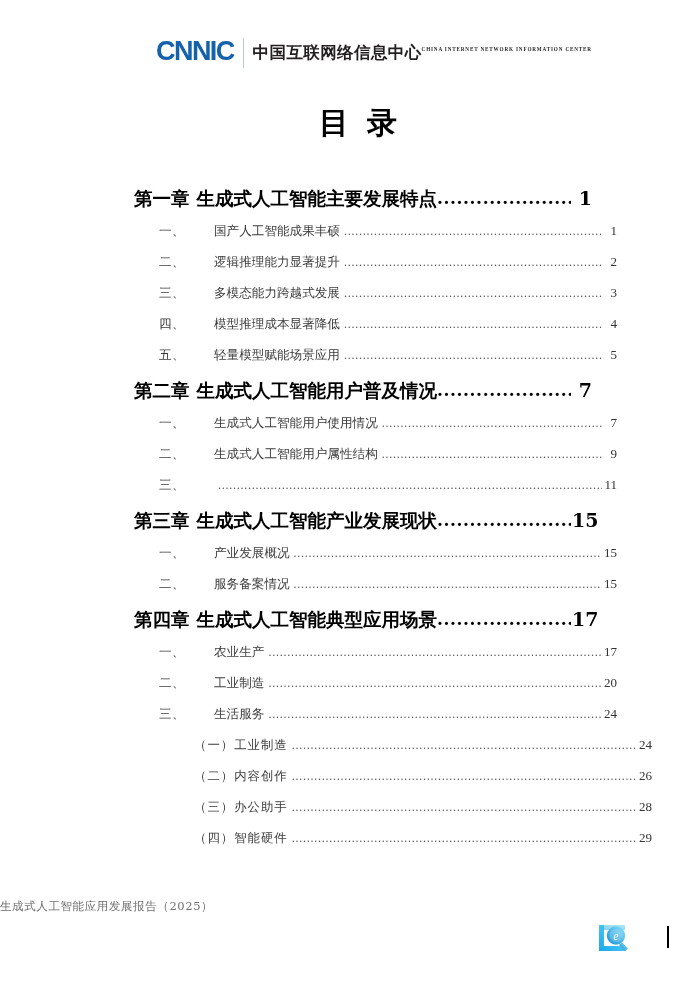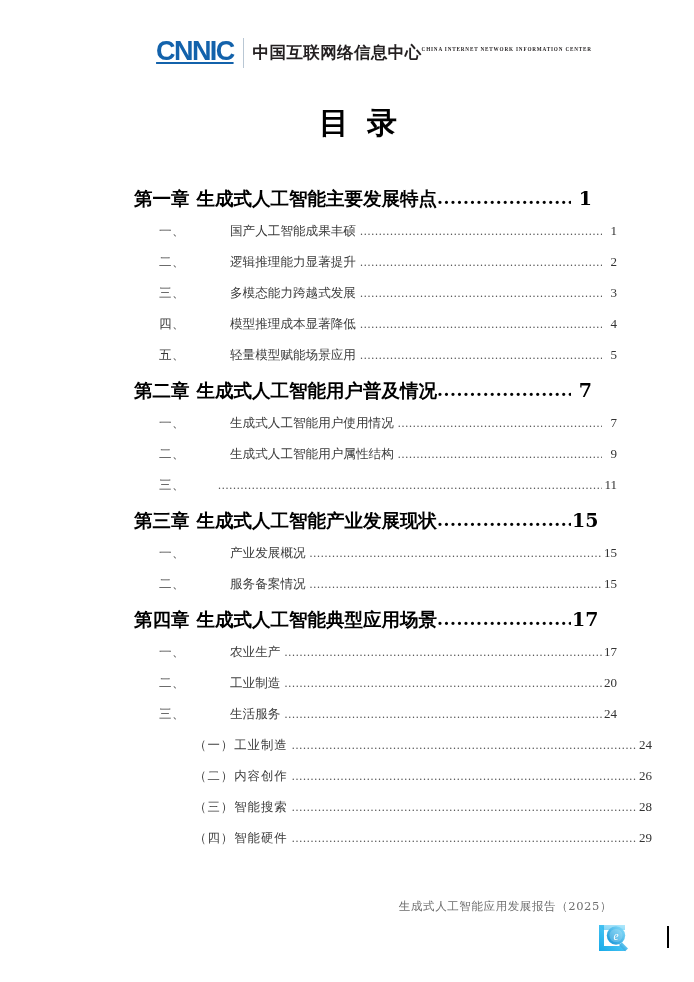--- a/index.html
+++ b/index.html
@@ -33,21 +33,20 @@
     transform: translateX(27px);
   }
   .logo-mark {
     font-family: "Liberation Sans", "DejaVu Sans", sans-serif;
     font-weight: 700;
     font-size: 27px;
     letter-spacing: -1.6px;
     color: #1362ab;
     line-height: 1;
     padding-bottom: 3px;
-    text-decoration: underline;
   }
   .logo-divider {
     width: 1px;
     height: 30px;
     background: #b9c7d4;
   }
   .logo-text-block {
     display: flex;
     flex-direction: row;
     align-items: flex-start;
@@ -139,21 +138,21 @@
     font-family: "Liberation Sans", "DejaVu Sans", sans-serif;
     font-size: 12.6px;
     color: #3b3b3b;
   }
   .lvl2 .num {
     width: 55px;
     flex: 0 0 55px;
     white-space: nowrap;
     letter-spacing: 0.5px;
   }
-  .lvl2 .title { white-space: nowrap; margin-left: 16px; }
+  .lvl2 .title { white-space: nowrap; }
   .lvl2 .leader {
     flex: 1 1 auto;
     overflow: hidden;
     white-space: nowrap;
     font-family: "Liberation Serif", "DejaVu Serif", serif;
     font-size: 12px;
     letter-spacing: 0.75px;
     color: #555;
     margin-left: 4px;
   }
@@ -192,21 +191,21 @@
     min-width: 15px;
     text-align: right;
   }
 
   
   .footer {
     position: absolute;
     top: 899px;
     left: 0;
     width: 612px;
-    text-align: right;
+    text-align: left;
     font-family: "DejaVu Serif", "Liberation Serif", serif;
     font-size: 11.5px;
     color: #6d6d6d;
     letter-spacing: 0.6px;
   }
 
   
   .app-icon {
     position: absolute;
     left: 595px;
@@ -345,21 +344,21 @@
       <span class="title">（一）工业制造</span>
       <span class="leader">................................................................................................................................................................</span>
       <span class="pageno">24</span>
     </div>
     <div class="toc-row lvl3">
       <span class="title">（二）内容创作</span>
       <span class="leader">................................................................................................................................................................</span>
       <span class="pageno">26</span>
     </div>
     <div class="toc-row lvl3">
-      <span class="title">（三）智能搜索</span>
+      <span class="title">（三）办公助手</span>
       <span class="leader">................................................................................................................................................................</span>
       <span class="pageno">28</span>
     </div>
     <div class="toc-row lvl3">
       <span class="title">（四）智能硬件</span>
       <span class="leader">................................................................................................................................................................</span>
       <span class="pageno">29</span>
     </div>
   </div>
 

